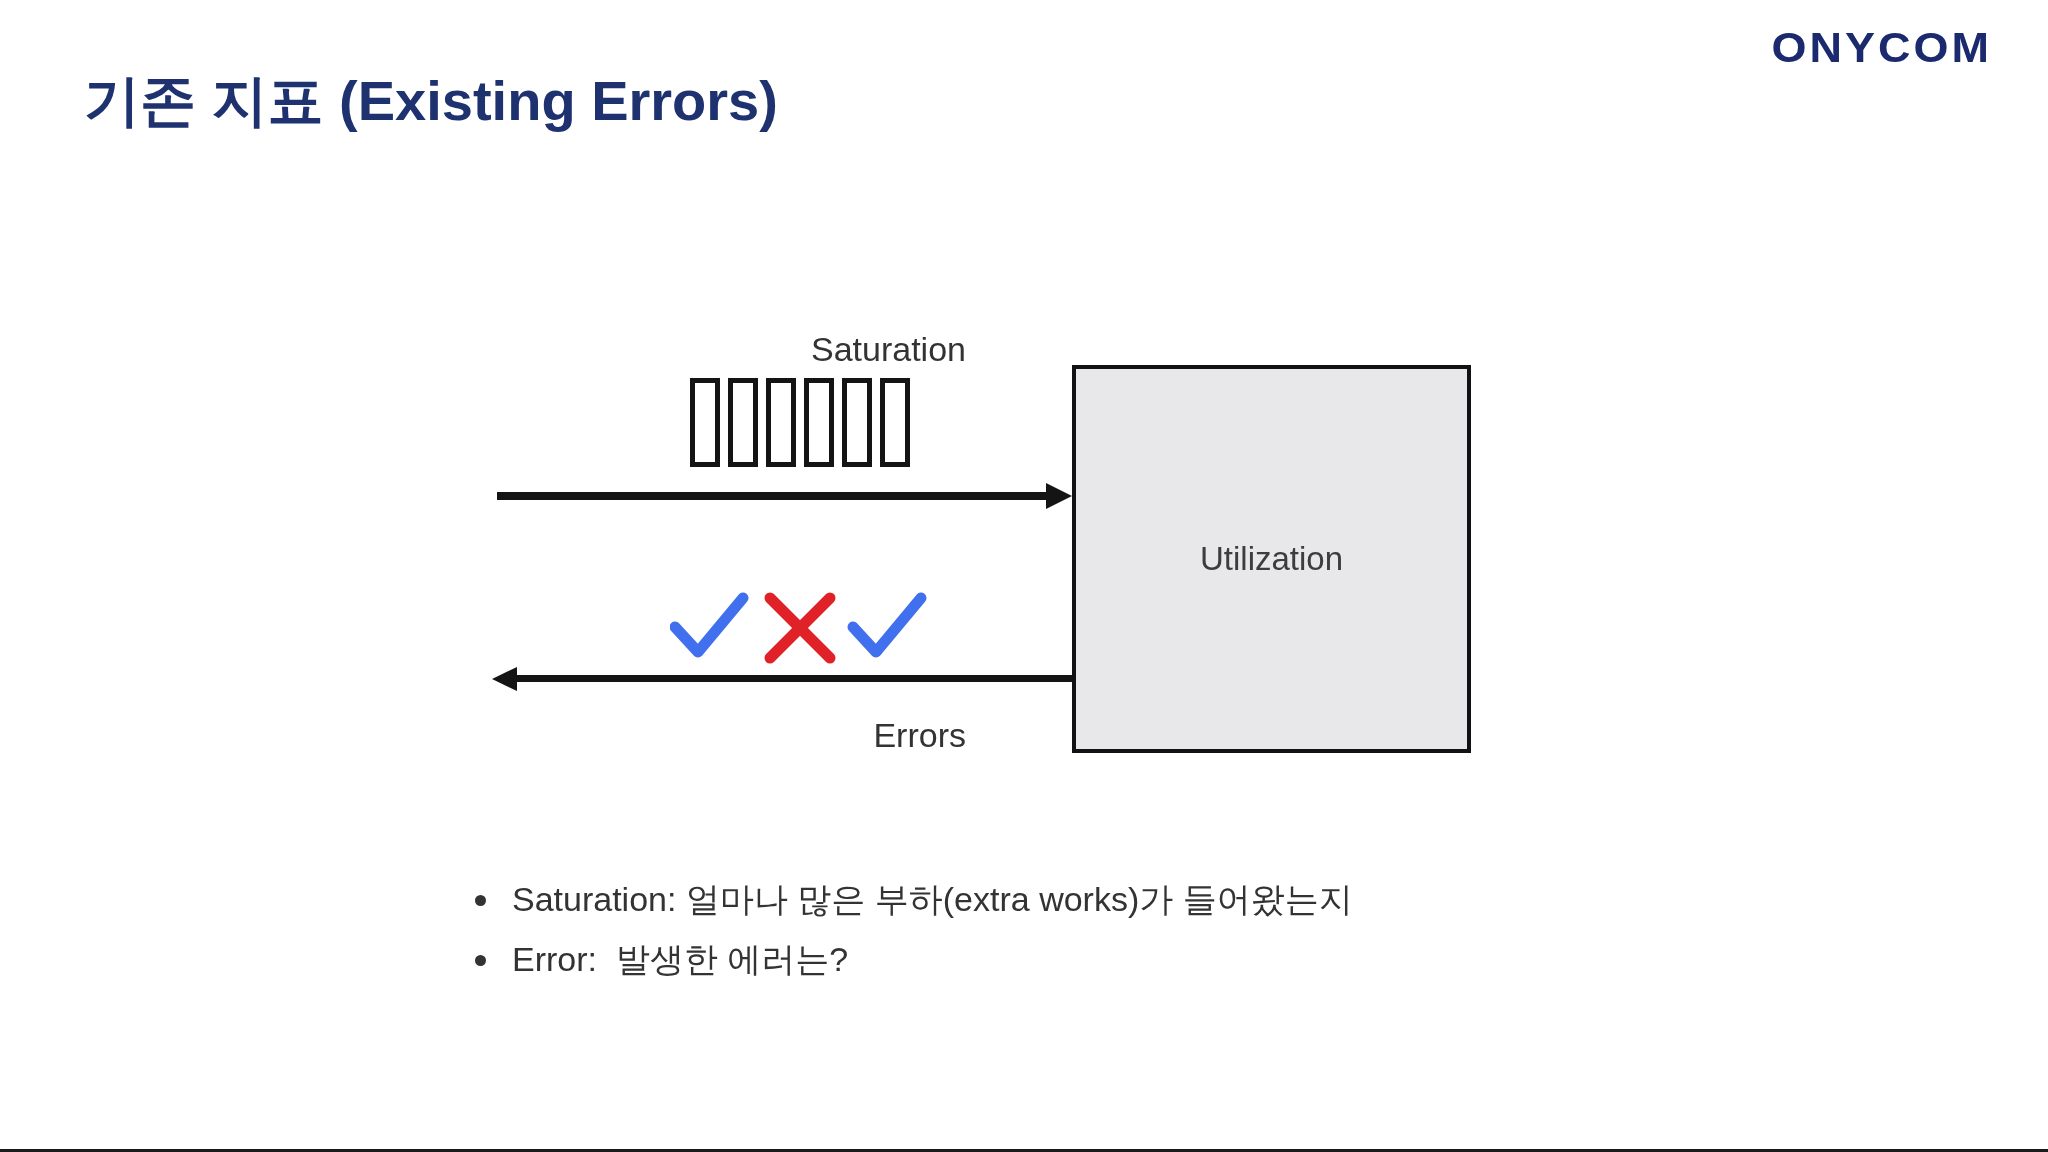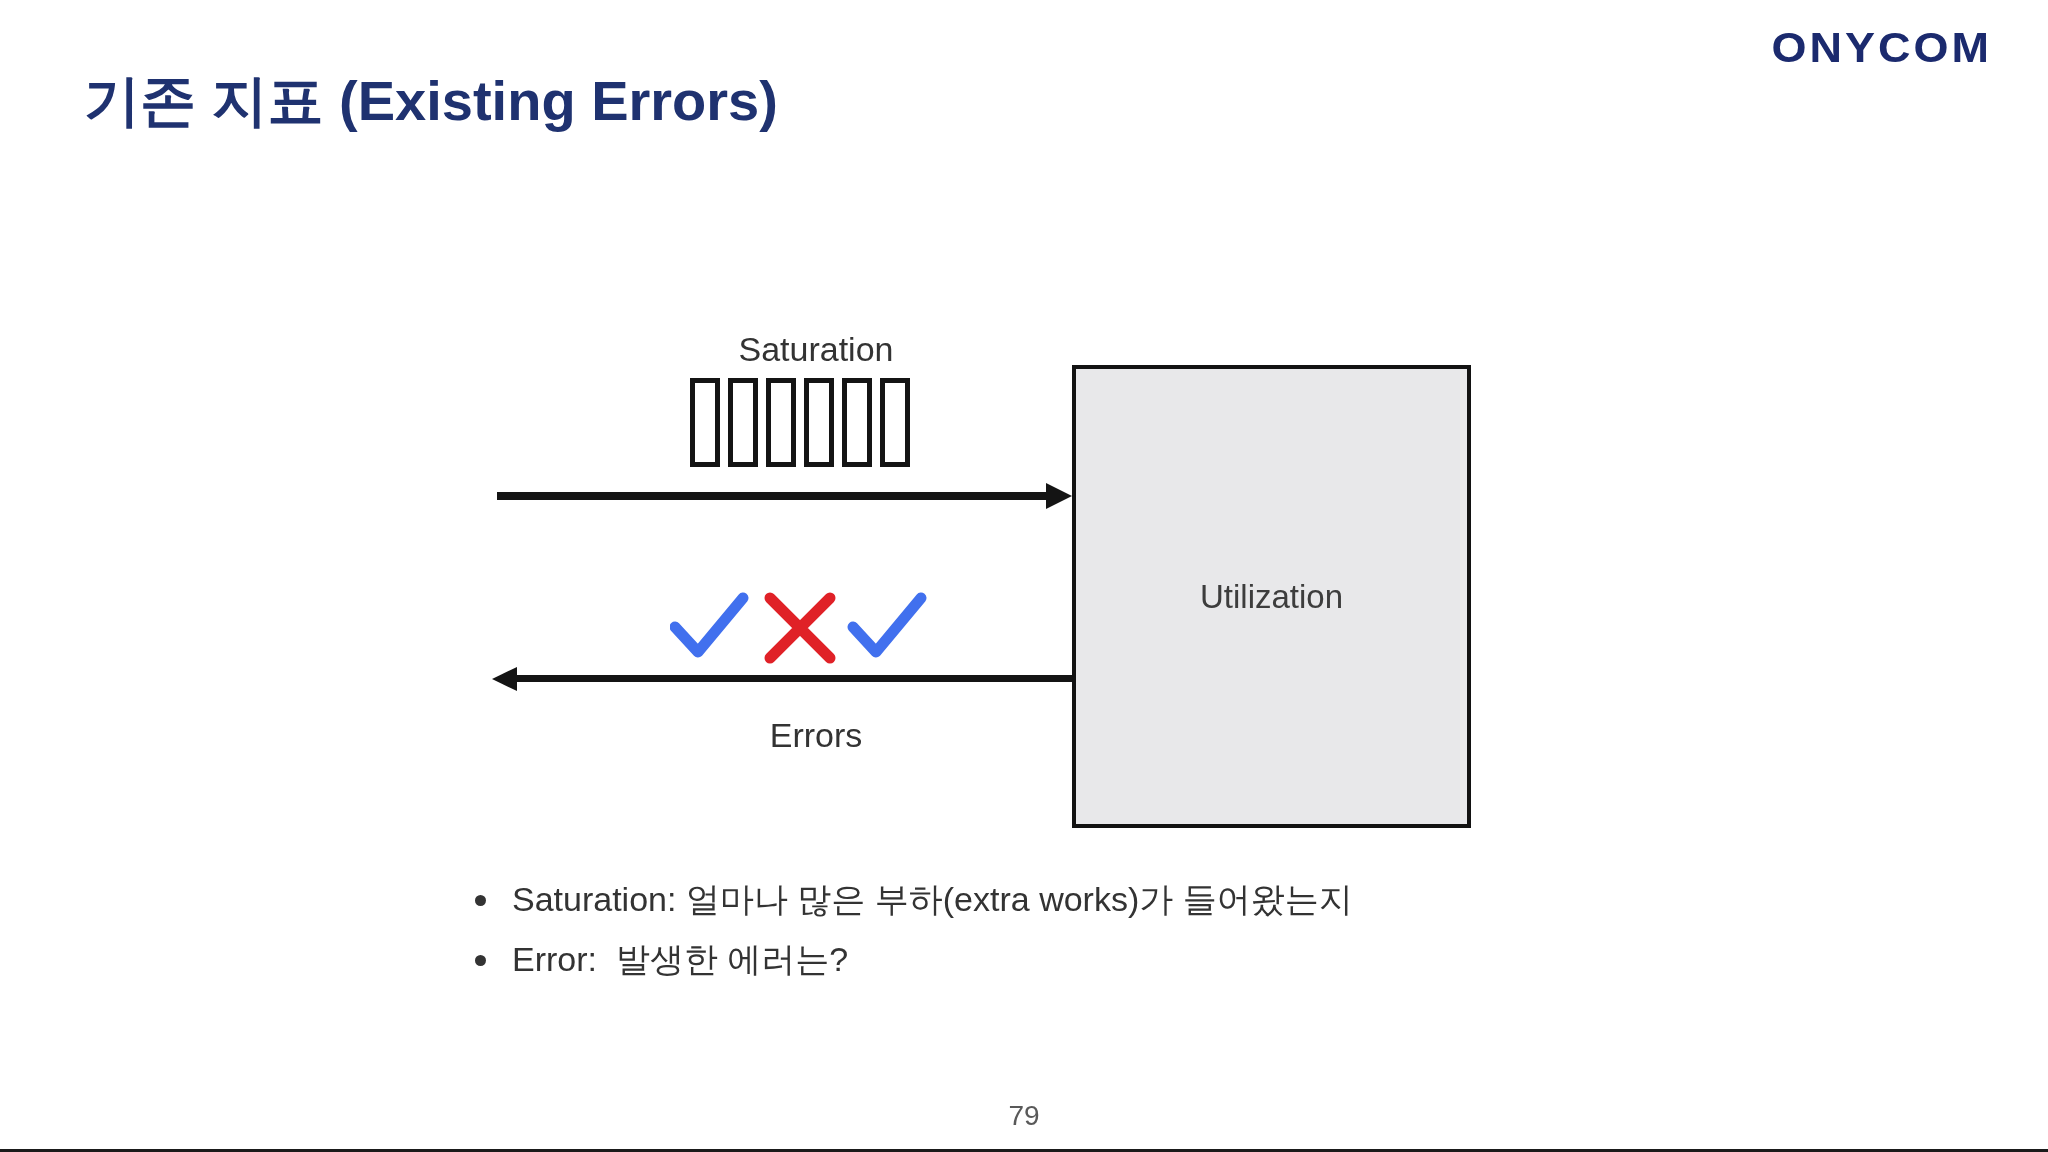--- a/index.html
+++ b/index.html
@@ -21,21 +21,21 @@
 
   
   .title {
     position: absolute; left: 84px; top: 64px; margin: 0;
     font-size: 56px; font-weight: 700; color: #1f3270;
     letter-spacing: 0px;
   }
 
   
   .diagram-label {
-    position: absolute; width: 300px; text-align: center;
+    position: absolute; width: 300px; text-align: right;
     font-size: 34px; color: #333333;
   }
   .sat-label { left: 666px; top: 330px; }
   .err-label { left: 666px; top: 716px; }
 
   
   .queue {
     position: absolute; left: 690px; top: 378px;
     display: flex; gap: 8px;
   }
@@ -56,21 +56,21 @@
   }
   .head-left {
     left: 492px; top: 667px;
     border-top: 12px solid transparent; border-bottom: 12px solid transparent;
     border-right: 25px solid #141414;
   }
 
   
   .util-box {
     position: absolute; left: 1072px; top: 365px;
-    width: 399px; height: 463px; box-sizing: border-box;
+    width: 399px; height: 388px; box-sizing: border-box;
     background: #e8e8ea; border: 4px solid #121212;
     display: flex; align-items: center; justify-content: center;
   }
   .util-box span { font-size: 33px; color: #3d3d3d; }
 
   
   .marks { position: absolute; left: 670px; top: 592px; }
   .marks path {
     fill: none; stroke-width: 11;
     stroke-linecap: round; stroke-linejoin: round;
@@ -146,17 +146,16 @@
     <li>
       <span class="bullet-dot"></span>
       <span class="bullet-text">Saturation: 얼마나 많은 부하(extra works)가 들어왔는지</span>
     </li>
     <li>
       <span class="bullet-dot"></span>
       <span class="bullet-text">Error:  발생한 에러는?</span>
     </li>
   </ul>
 
-  <div class="page-num">79</div>
 
   <div class="bottom-edge"></div>
 
 </div>
 
 </body></html>

